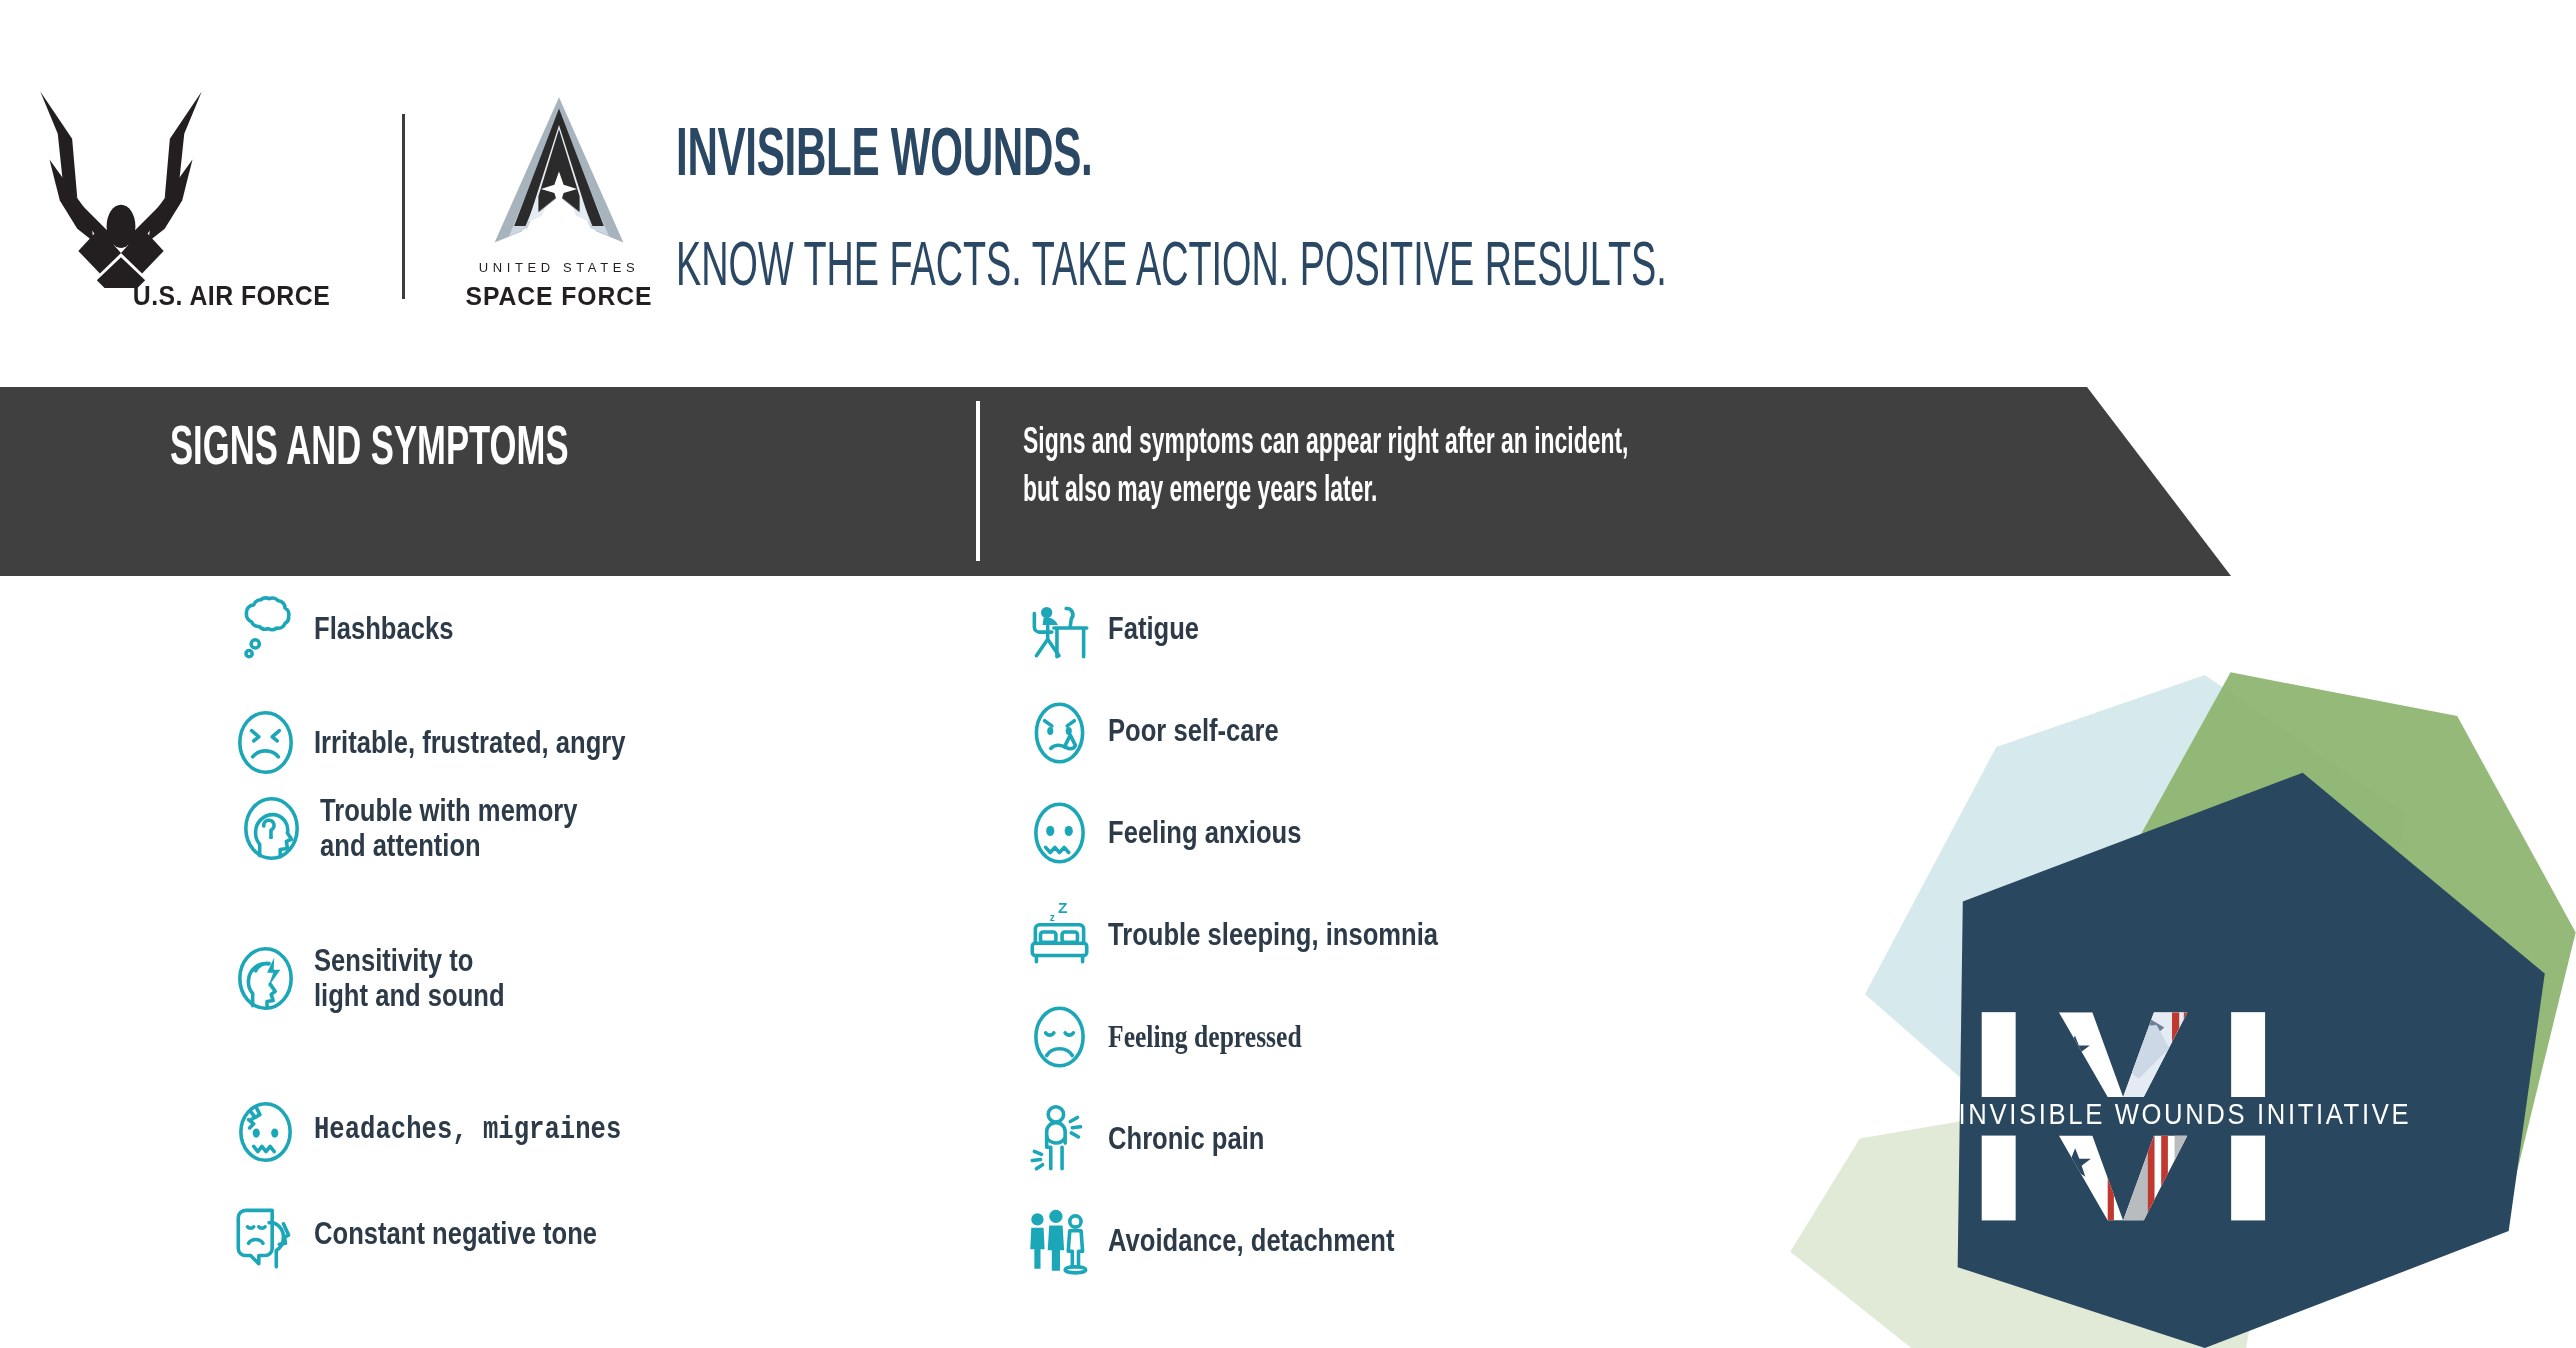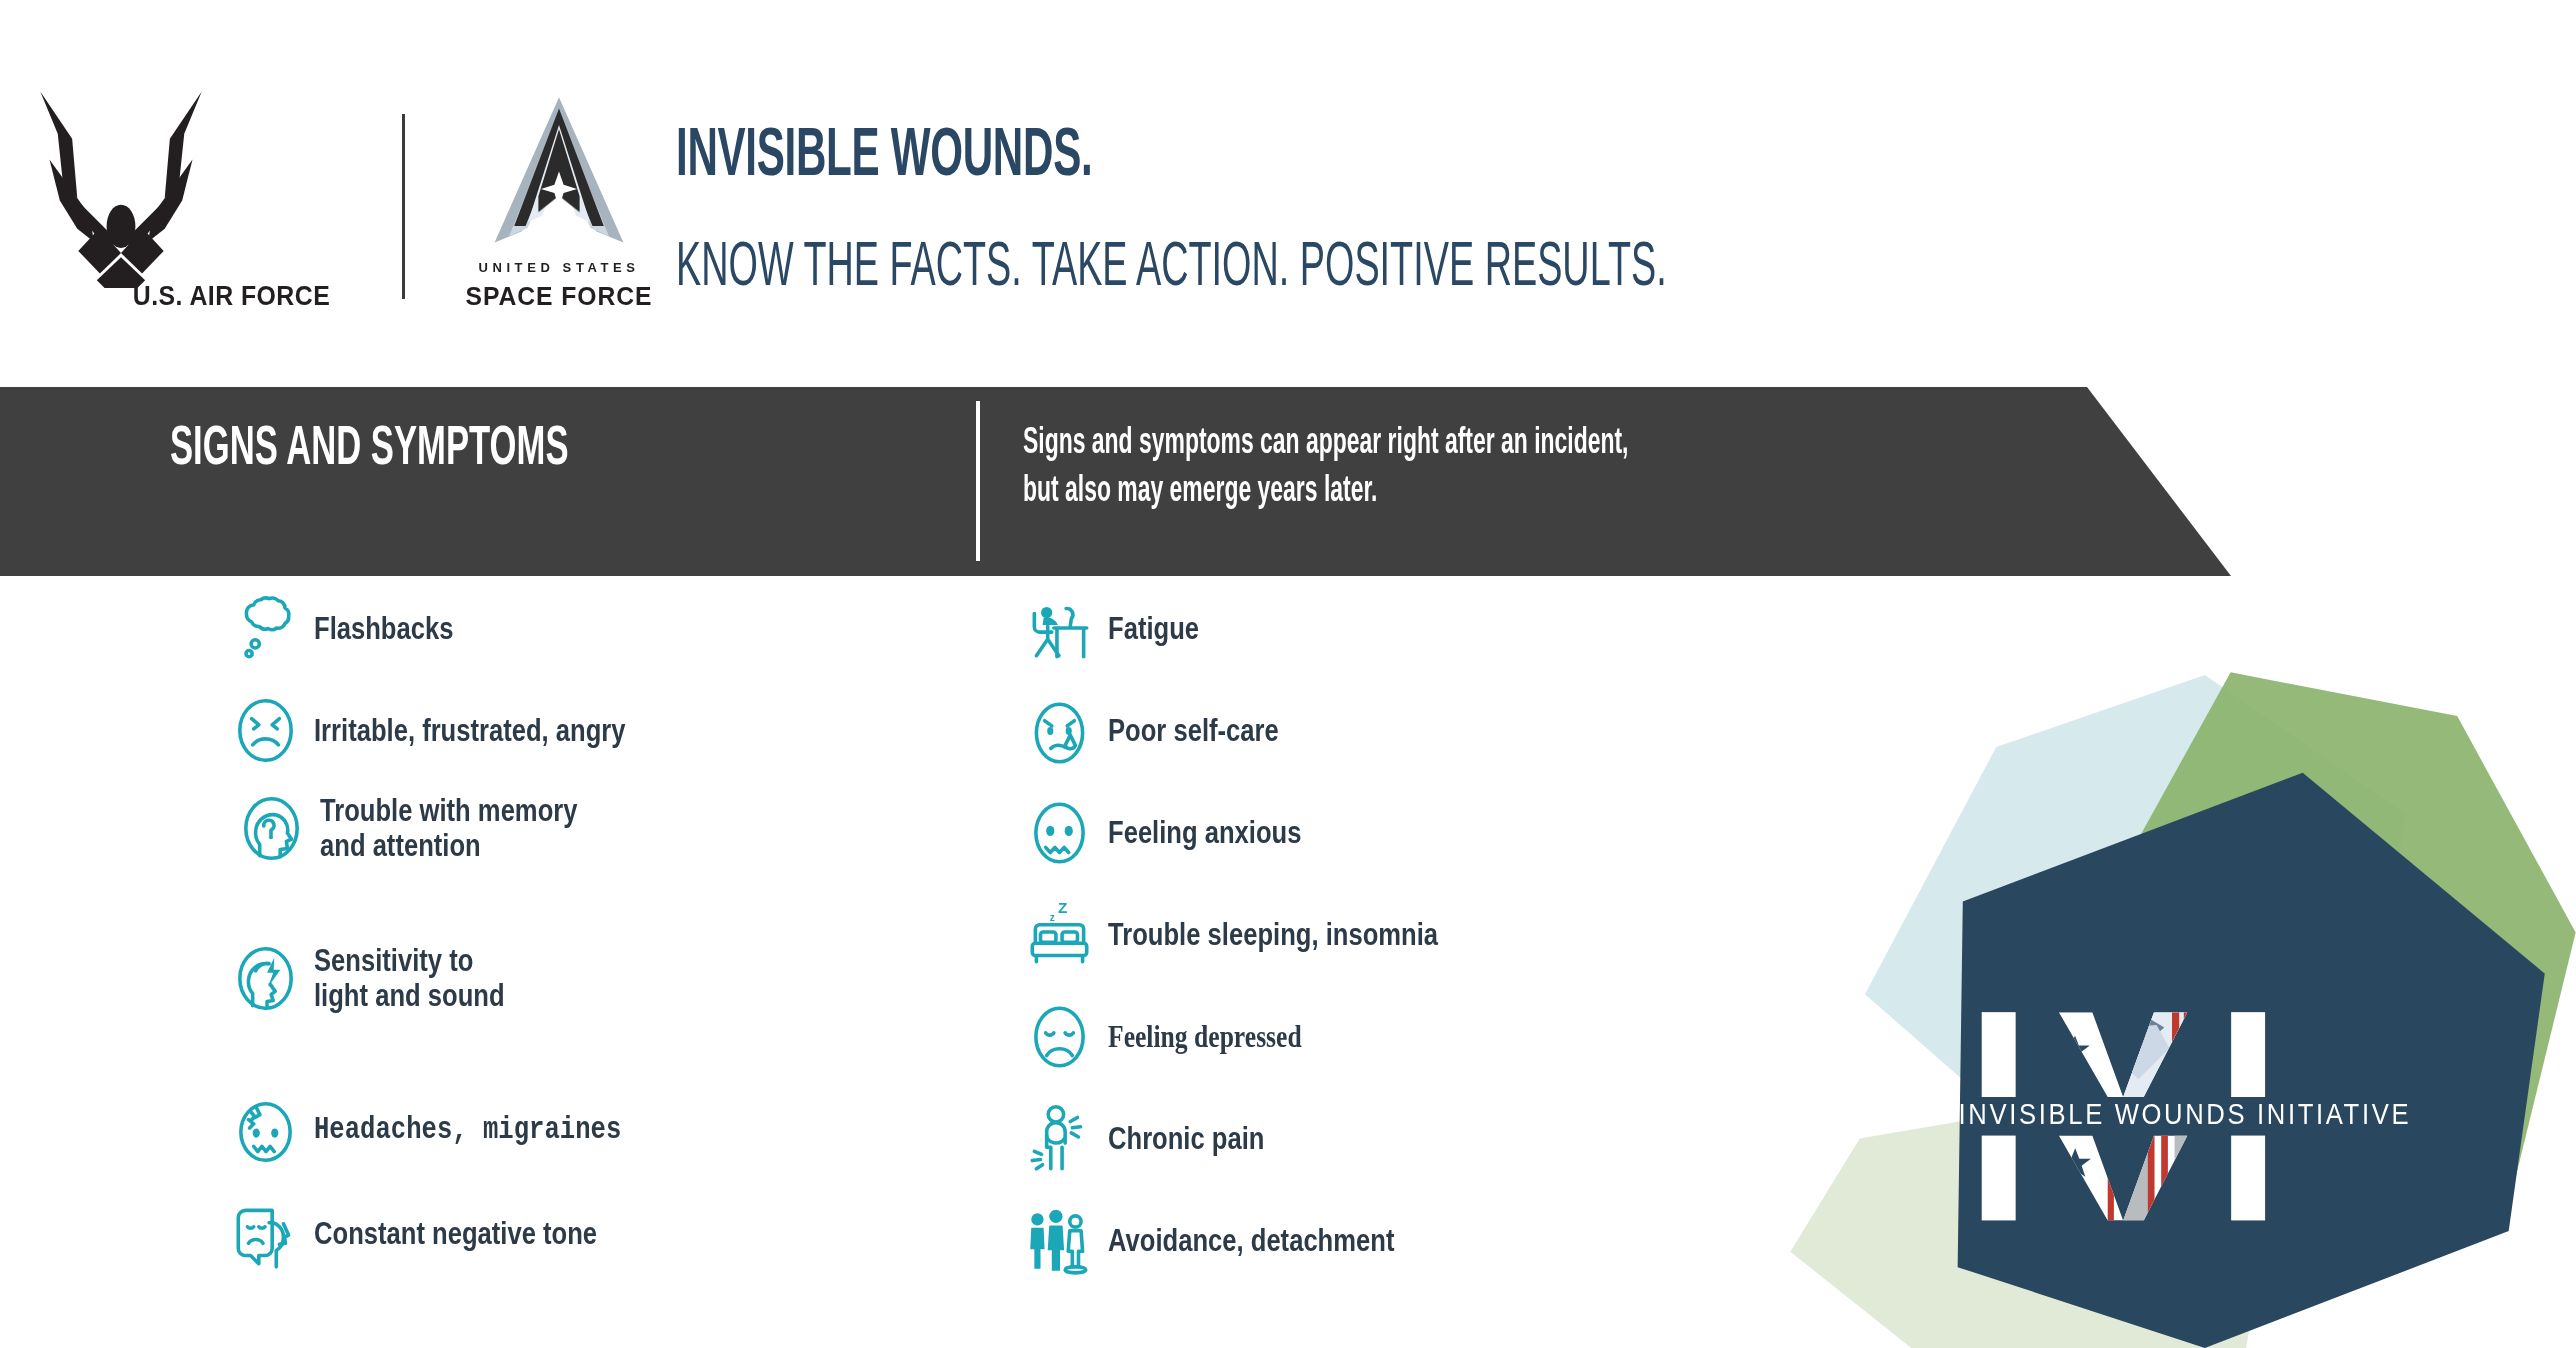--- a/index.html
+++ b/index.html
@@ -13,21 +13,21 @@
   #af-logo svg{width:100%;height:100%;display:block;}
   #af-label{position:absolute;left:95px;top:281px;width:273px;text-align:center;
             font-size:27px;font-weight:bold;letter-spacing:0.5px;color:#231f20;
             font-family:"Liberation Sans",sans-serif;transform:scaleX(.92);transform-origin:center;}
 
   #logo-divider{position:absolute;left:402px;top:114px;width:3.1px;height:185px;background:#3c3c3c;}
 
   #sf-logo{position:absolute;left:474px;top:93px;width:170px;height:160px;}
   #sf-logo svg{width:100%;height:100%;display:block;}
   #sf-us{position:absolute;left:448px;top:260px;width:222px;text-align:center;
-         font-size:13px;font-weight:bold;letter-spacing:4.6px;color:#231f20;
+         font-size:13px;font-weight:normal;letter-spacing:4.6px;color:#231f20;
          font-family:"Liberation Sans",sans-serif;}
   #sf-name{position:absolute;left:443px;top:281px;width:232px;text-align:center;
          font-size:26px;font-weight:bold;letter-spacing:1px;color:#231f20;
          font-family:"Liberation Sans",sans-serif;transform:scaleX(.95);transform-origin:center;}
 
   #headline{position:absolute;left:676px;top:117px;color:#2a4763;
             font-size:68px;font-weight:bold;letter-spacing:-0.5px;line-height:1;
             white-space:nowrap;transform:scaleX(.62);transform-origin:left top;}
   #subheadline{position:absolute;left:676px;top:232px;color:#2a4763;
             font-size:63px;font-weight:normal;letter-spacing:0px;line-height:1;
@@ -60,21 +60,21 @@
 
   .sym{position:relative;display:flex;align-items:center;}
   .sym .ico{flex:0 0 98px;height:82px;display:flex;align-items:center;justify-content:center;}
   .sym .ico svg{display:block;}
   .sym .lbl{color:#2d3b49;font-size:32px;font-weight:bold;line-height:1.08;
             letter-spacing:0px;transform:scaleX(.80);transform-origin:left center;
             white-space:pre-line;}
 
   
   #col-left  .r0{position:absolute;top:0px;   left:0;width:773px;}
-  #col-left  .r1{position:absolute;top:102px; left:0;width:773px;text-align:center;}
+  #col-left  .r1{position:absolute;top:114px; left:0;width:773px;text-align:center;}
   #col-left  .r2{position:absolute;top:200px; left:6px;width:773px;}
   #col-left  .r3{position:absolute;top:350px; left:0;width:773px;}
   #col-left  .r4{position:absolute;top:502px; left:0;width:773px;font-family:Liberation Mono, monospace;}
   #col-left  .r5{position:absolute;top:605px;left:0;width:773px;}
 
   #col-right .r0{position:absolute;top:0px;   left:0;width:824px;}
   #col-right .r1{position:absolute;top:102px; left:0;width:824px;}
   #col-right .r2{position:absolute;top:204px; left:0;width:824px;}
   #col-right .r3{position:absolute;top:306px; left:0;width:824px;}
   #col-right .r4{position:absolute;top:408px; left:0;width:824px;font-family:Liberation Serif, serif;}

